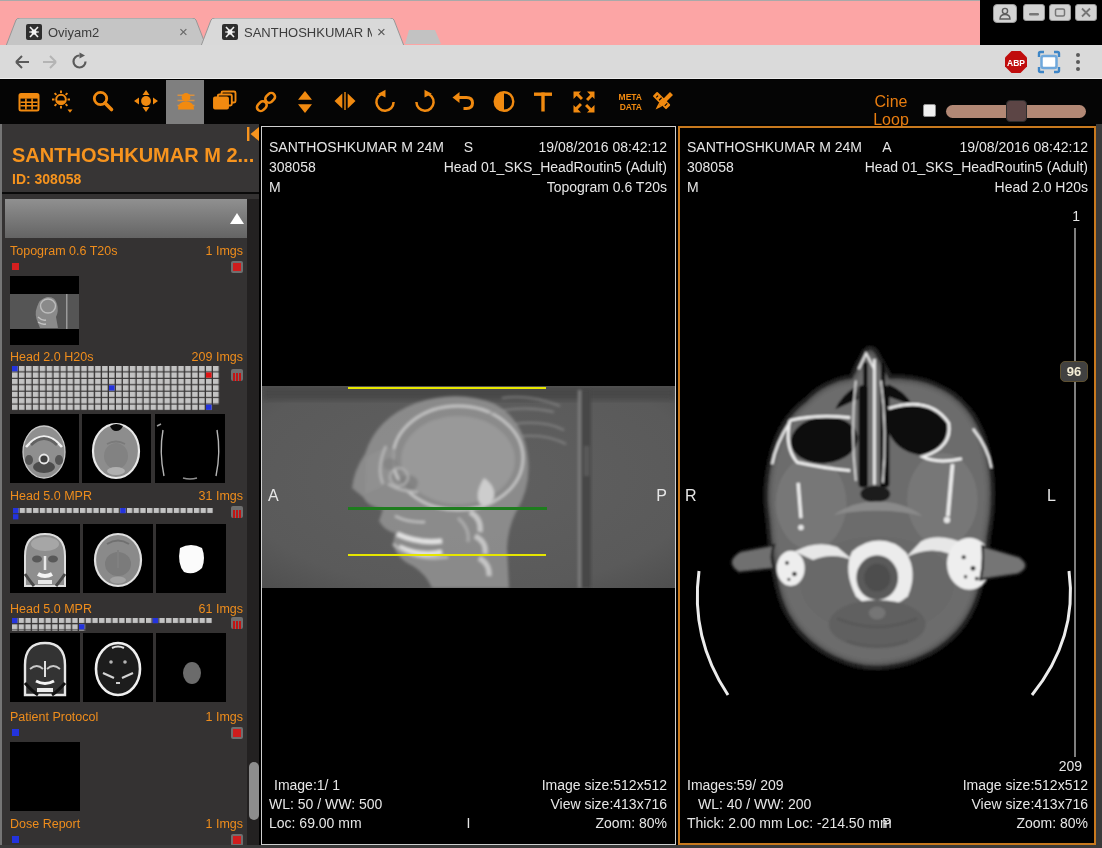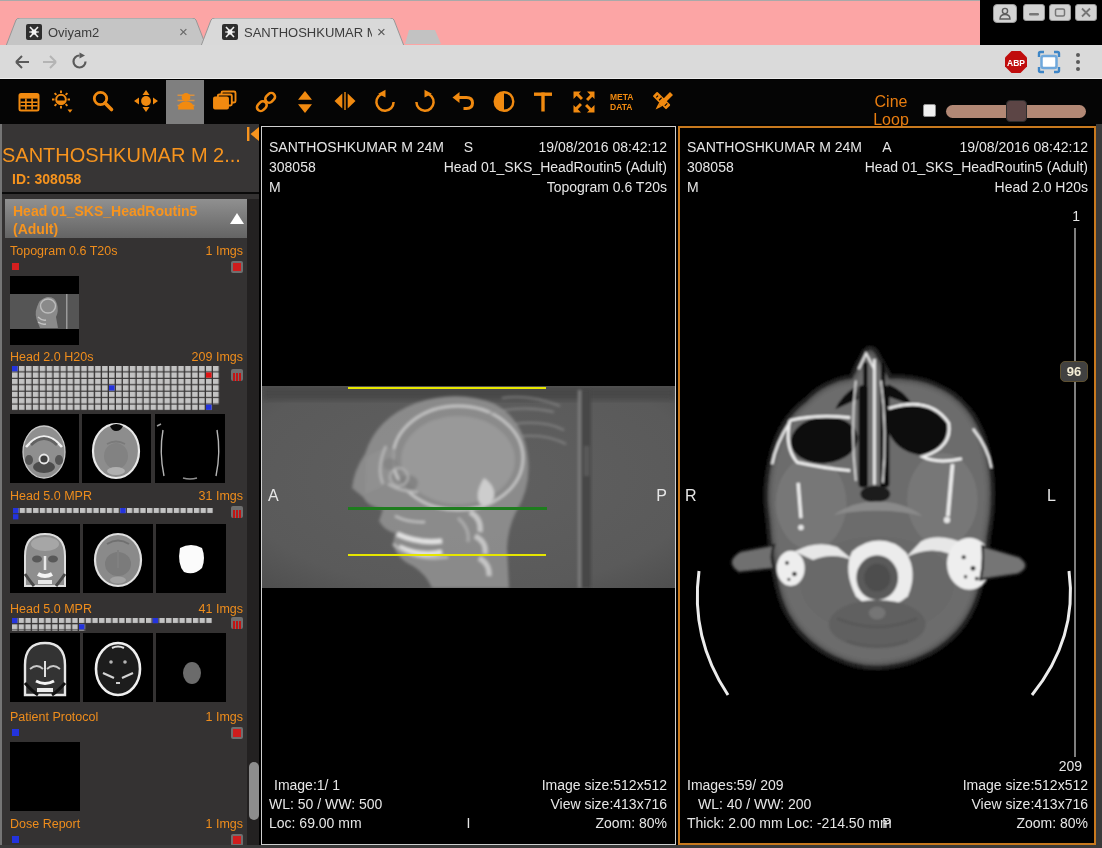--- a/index.html
+++ b/index.html
@@ -187,50 +187,49 @@
     <rect x="11.3" y="3.5" width="3.4" height="19" fill="#f18a10"></rect>
   </svg>
   <svg class="tbi" style="left:571px" viewBox="0 0 26 26">
     <g fill="#f18a10">
       <path d="M2.5,2.5 H10 L7.8,4.7 L12,8.9 L9.9,11 L5.7,6.8 L2.5,10 Z"></path>
       <path d="M23.5,2.5 V10 L21.3,7.8 L17.1,12 L15,9.9 L19.2,5.7 L16,2.5 Z"></path>
       <path d="M2.5,23.5 V16 L4.7,18.2 L8.9,14 L11,16.1 L6.8,20.3 L10,23.5 Z"></path>
       <path d="M23.5,23.5 H16 L18.2,21.3 L14,17.1 L16.1,15 L20.3,19.2 L23.5,16 Z"></path>
     </g>
   </svg>
-  <div class="abs" style="left:610px;top:12px;width:32px;text-align:left;font-size:8.5px;font-weight:bold;color:#f18a10;line-height:10px">META<br>DATA</div>
+  <div class="abs" style="left:610px;top:12px;width:32px;text-align:right;font-size:8.5px;font-weight:bold;color:#f18a10;line-height:10px">META<br>DATA</div>
   <svg class="tbi" style="left:650px" viewBox="0 0 26 26">
     <g transform="rotate(-45 13 13)">
       <rect x="9.8" y="1.5" width="6.4" height="19" rx="1" fill="#f18a10"></rect>
       <path d="M11.5,5 H14 M11.5,9 H15 M11.5,13 H14 M11.5,17 H15" stroke="#050505" stroke-width="1.2"></path>
     </g>
     <g transform="rotate(45 13 13)">
       <rect x="10.9" y="1" width="4.2" height="16.5" fill="#f18a10"></rect>
       <path d="M10.9,17.5 H15.1 L13,23.5 Z" fill="#f18a10"></path>
     </g>
   </svg>
   <div class="abs" style="left:866px;top:13px;width:50px;text-align:center;font-size:16px;color:#e87d10;line-height:18px">Cine<br>Loop</div>
   <div class="abs" style="left:923px;top:24px;width:13px;height:13px;background:#f0f0f0;border:1px solid #8f8f8f;border-radius:2px"></div>
   <div class="abs" style="left:946px;top:25px;width:140px;height:13px;background:#b28875;border-radius:7px"></div>
   <div class="abs" style="left:1006px;top:20px;width:21px;height:22px;background:#5c4545;border:1px solid #2c2c2c;border-radius:4px"></div>
 </div>
 
 <div id="sidebar">
   <div class="abs" style="left:0;top:0;width:259px;height:70px;background:#373535;border-bottom:2px solid #0a0a0a">
-    <div class="abs" style="left:0;top:20px;font-size:20px;font-weight:normal;color:#f7941e;white-space:nowrap">SANTHOSHKUMAR M 2...</div>
+    <div class="abs" style="left:10px;top:20px;font-size:20px;font-weight:bold;color:#f7941e;white-space:nowrap">SANTHOSHKUMAR M 2...</div>
     <div class="abs" style="left:10px;top:47px;font-size:14px;font-weight:bold;color:#f7941e">ID: 308058</div>
     <svg class="abs" style="left:244px;top:3px" width="14" height="14" viewBox="0 0 14 14">
       <path d="M13,0 V14 L4.5,7 Z" fill="#f7941e"></path>
         <rect x="1" y="0" width="2.4" height="14" fill="#f7941e"></rect>
     </svg>
   </div>
   <div class="abs" style="left:245px;top:75px;width:14px;height:646px;background:#232121"></div>
   <div class="abs" style="left:247px;top:638px;width:10px;height:58px;background:#8d8d8d;border-radius:5px"></div>
   <div class="abs" style="left:3px;top:75px;width:242px;height:39px;background:linear-gradient(#909090,#646464)">
-    <div class="abs" style="left:8px;top:3px;font-size:14px;font-weight:bold;color:#f7941e;line-height:18px">Head 01_SKS_HeadRoutin5<br>(Adult)</div>
     <svg class="abs" style="left:225px;top:14px" width="14" height="11" viewBox="0 0 14 11">
         <path d="M7,0 L14,11 H0 Z" fill="#fff"></path>
       </svg>
   </div>
 
   <div class="slabel" style="top:120px">Topogram 0.6 T20s</div>
     <div class="simgs" style="top:120px">1 Imgs</div>
   <div class="sq" style="left:10px;top:139px;background:#d61f1f"></div>
   <div class="delbtn" style="top:137px">
       <i></i>
@@ -333,21 +332,21 @@
       <ellipse cx="35" cy="56" rx="8" ry="3.5" fill="#a2a2a2"></ellipse>
     </svg>
   </div>
   <div class="thumb" style="left:154px;top:400px;width:70px">
     <svg width="70" height="69" viewBox="0 0 70 69">
       <path d="M24,24 Q35,18 46,24 Q50,34 46,44 Q38,52 28,48 Q21,40 24,24 Z" fill="#fbfbfb"></path>
     </svg>
   </div>
 
   <div class="slabel" style="top:478px">Head 5.0 MPR</div>
-    <div class="simgs" style="top:478px">41 Imgs</div>
+    <div class="simgs" style="top:478px">61 Imgs</div>
   <svg class="abs" style="left:10px;top:494px" width="210" height="13" viewBox="0 0 210 13">
     <defs>
         <pattern id="g41" width="6.7" height="6.2" patternUnits="userSpaceOnUse">
           <rect width="5.4" height="5.2" fill="#c3c3c3"></rect>
         </pattern>
       </defs>
     <rect width="201" height="5.2" fill="url(#g41)"></rect>
     <rect width="73.7" height="11.4" y="6.2" fill="url(#g41)"></rect>
     <rect x="0" y="0" width="5.4" height="5.2" fill="#2333dd"></rect>
     <rect x="140.7" y="0" width="5.4" height="5.2" fill="#2333dd"></rect>

